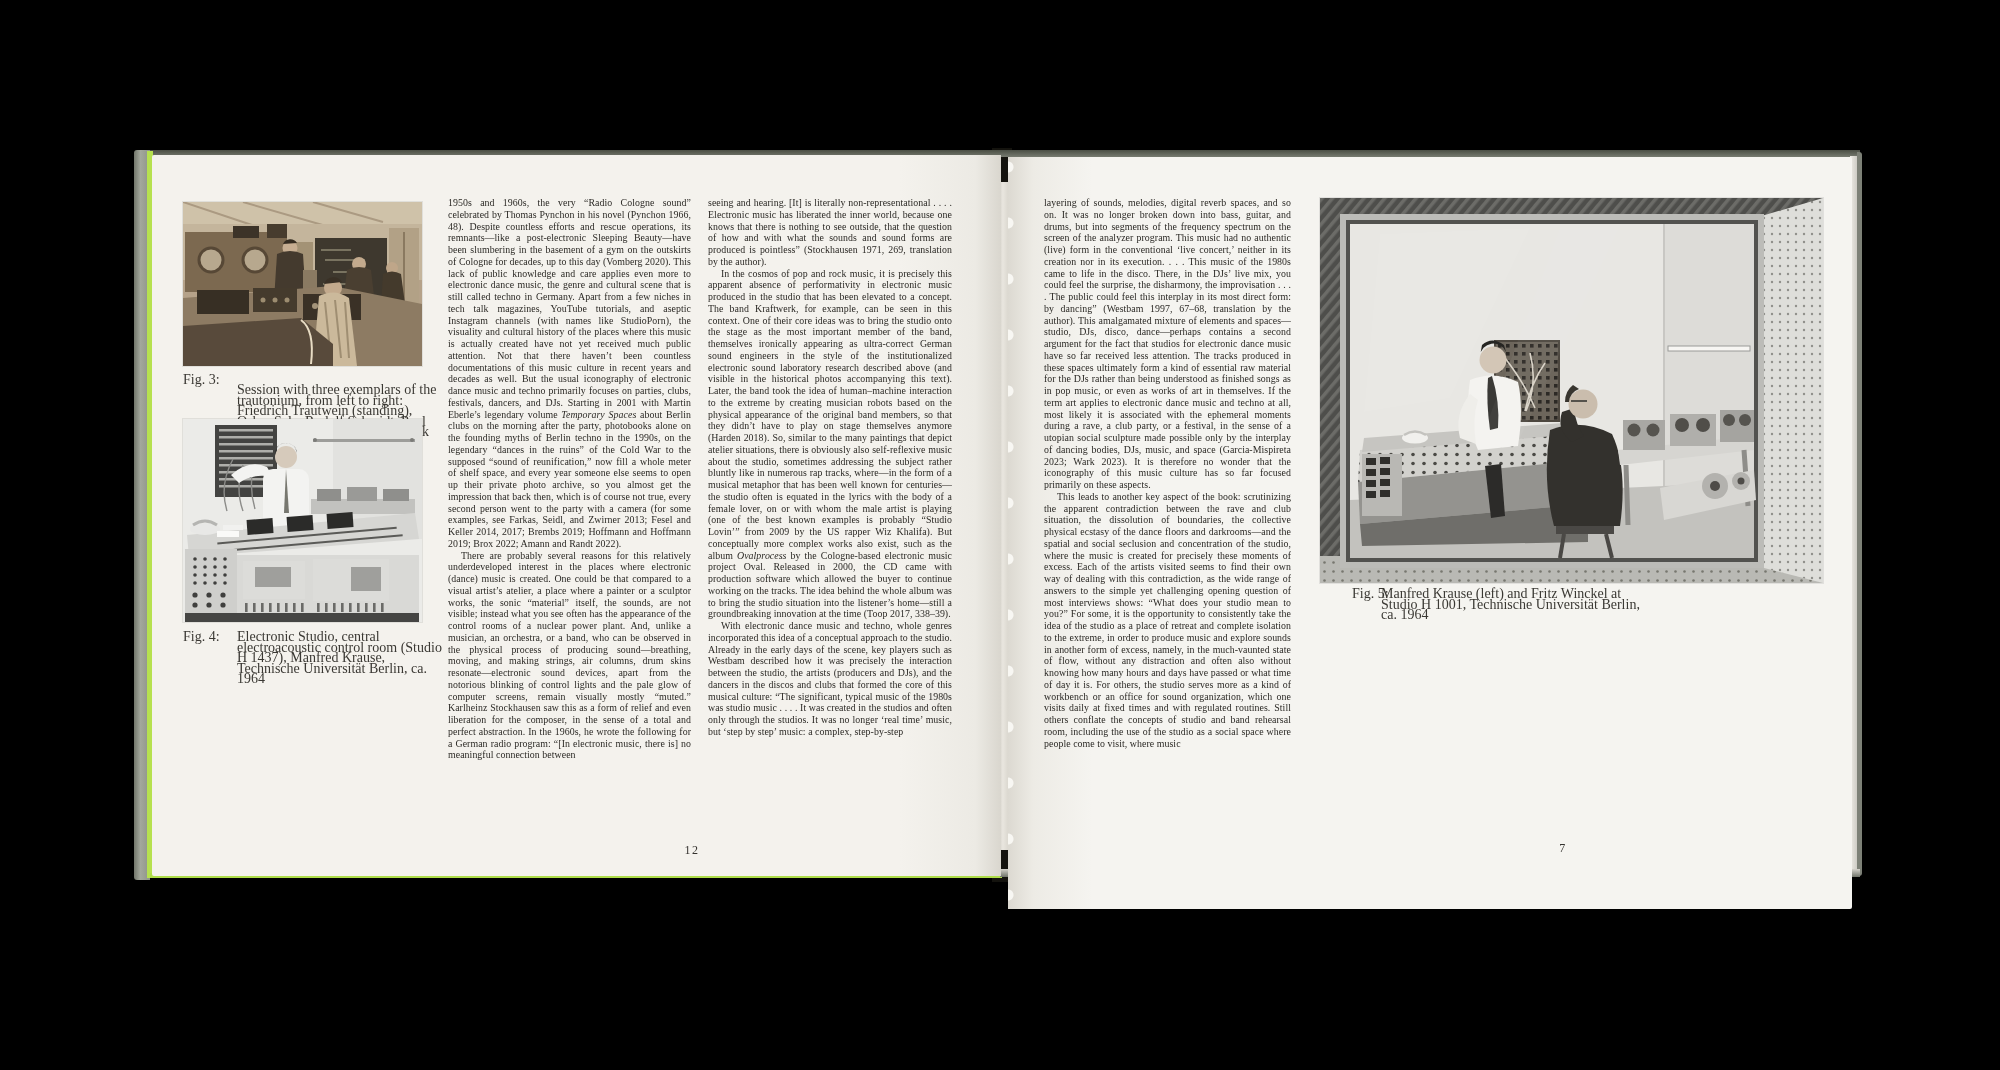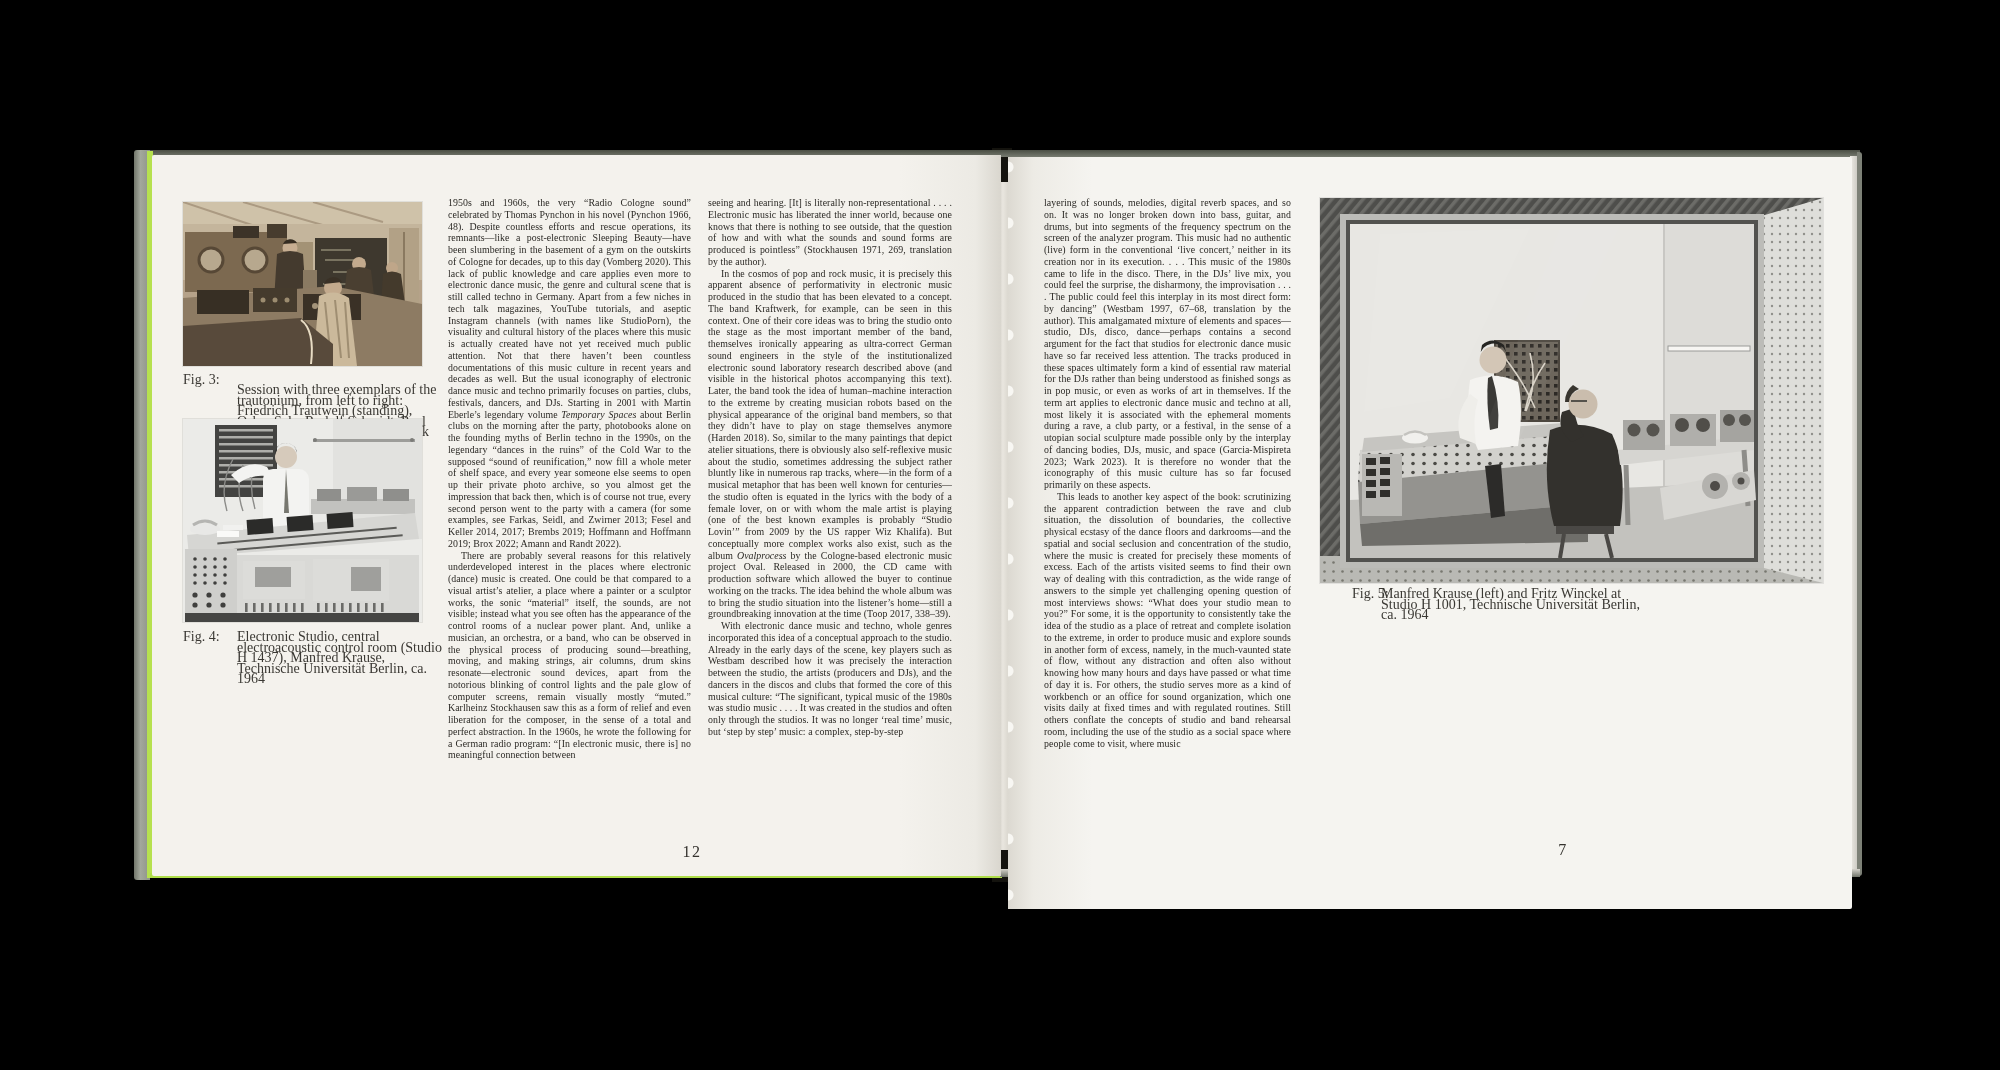--- a/index.html
+++ b/index.html
@@ -29,21 +29,21 @@
   #right-page::before{content:"";position:absolute;left:0;top:0;width:12px;height:100%;
     background:radial-gradient(circle at 0px 10px,#fbfaf6 5px,rgba(0,0,0,0) 6px);background-size:12px 56px;
     opacity:.9;}
 
   
   .col{position:absolute;text-align:justify;color:#2b2925;font-size:9.9px;line-height:11.75px;
        letter-spacing:0.05px;overflow:hidden;}
   .para{margin:0;}
   .para.indent{text-indent:13px;}
   .cap{position:absolute;color:#3a3833;font-size:14px;line-height:10.6px;text-align:left;}
-  .pagenum{position:absolute;color:#34322e;font-size:16px;letter-spacing:1.5px;text-align:center;width:34px;}
+  .pagenum{position:absolute;color:#34322e;font-size:12px;letter-spacing:1.5px;text-align:center;width:34px;}
   .photo{position:absolute;box-shadow:0 0 0 1px rgba(0,0,0,0.08);}
   .photo svg{display:block;}
 </style>
 </head>
 <body>
 
 <div id="stage">
   <div id="book">
 
     <div class="gutter-dark"></div>

